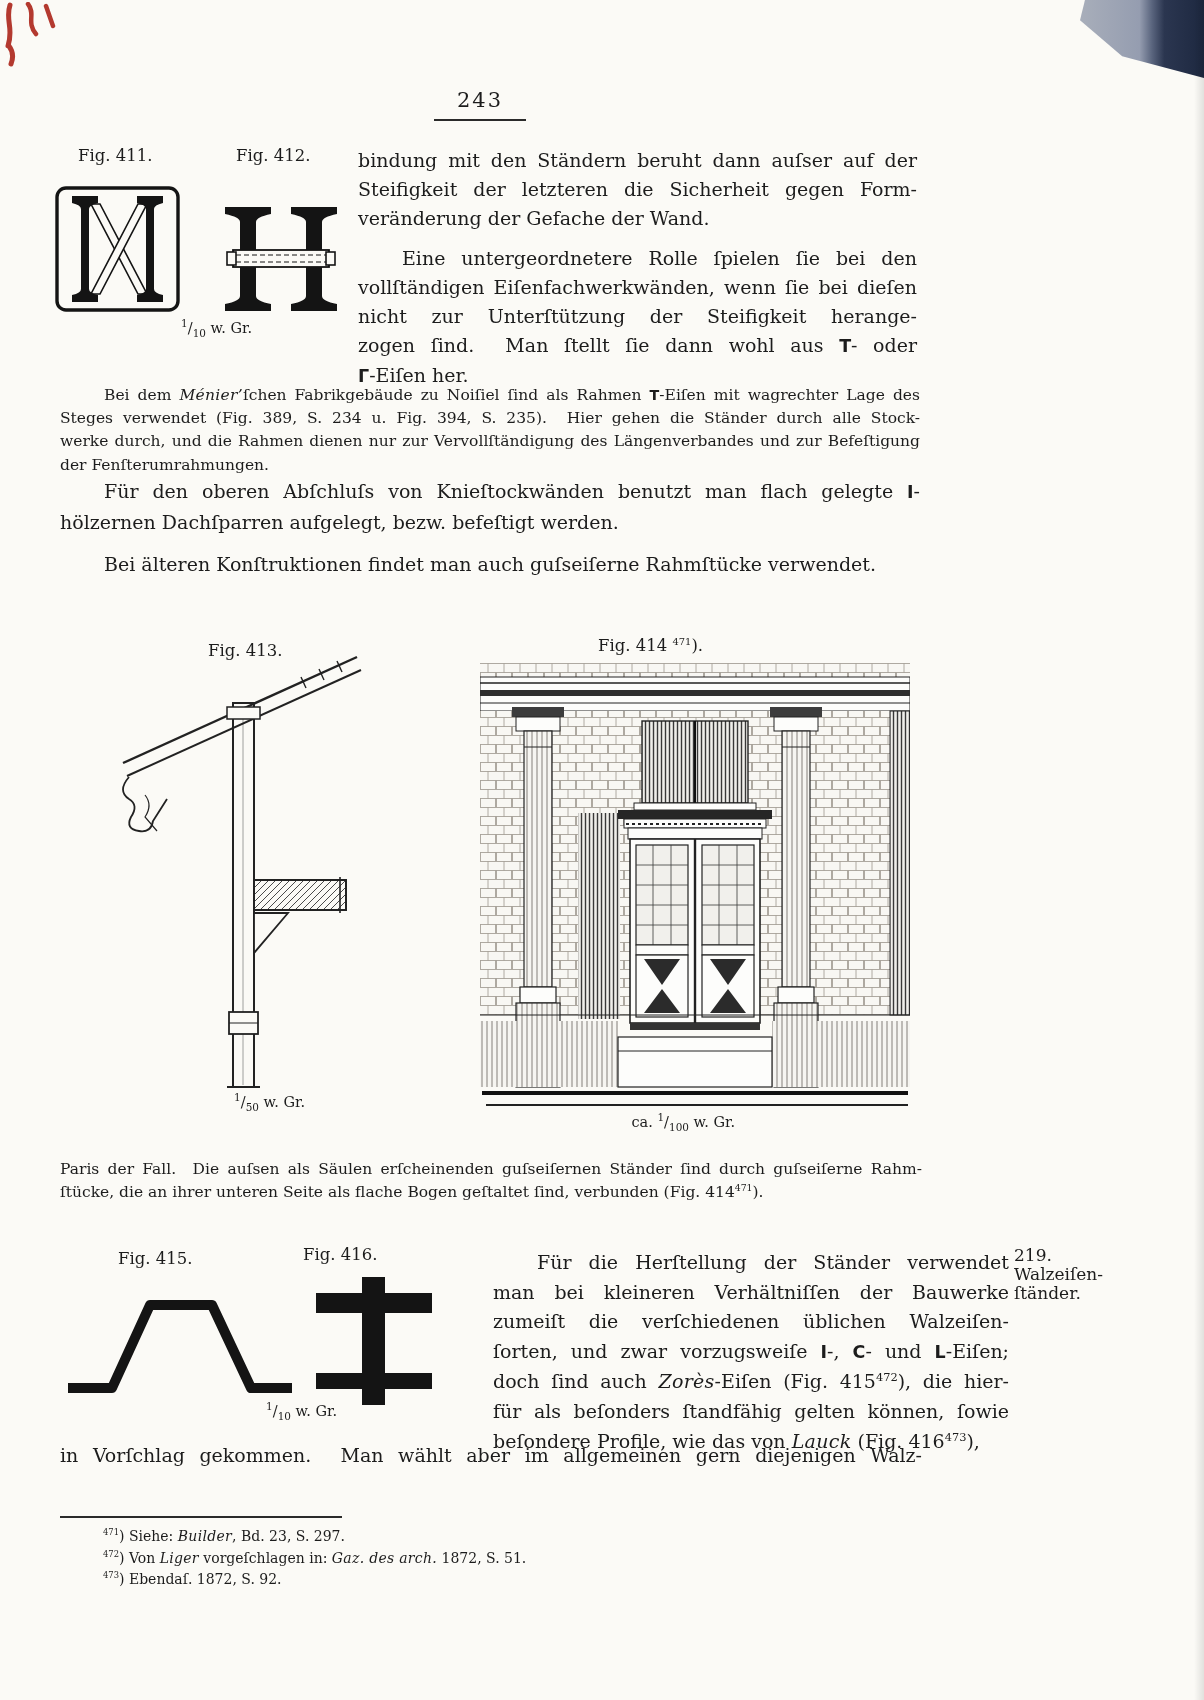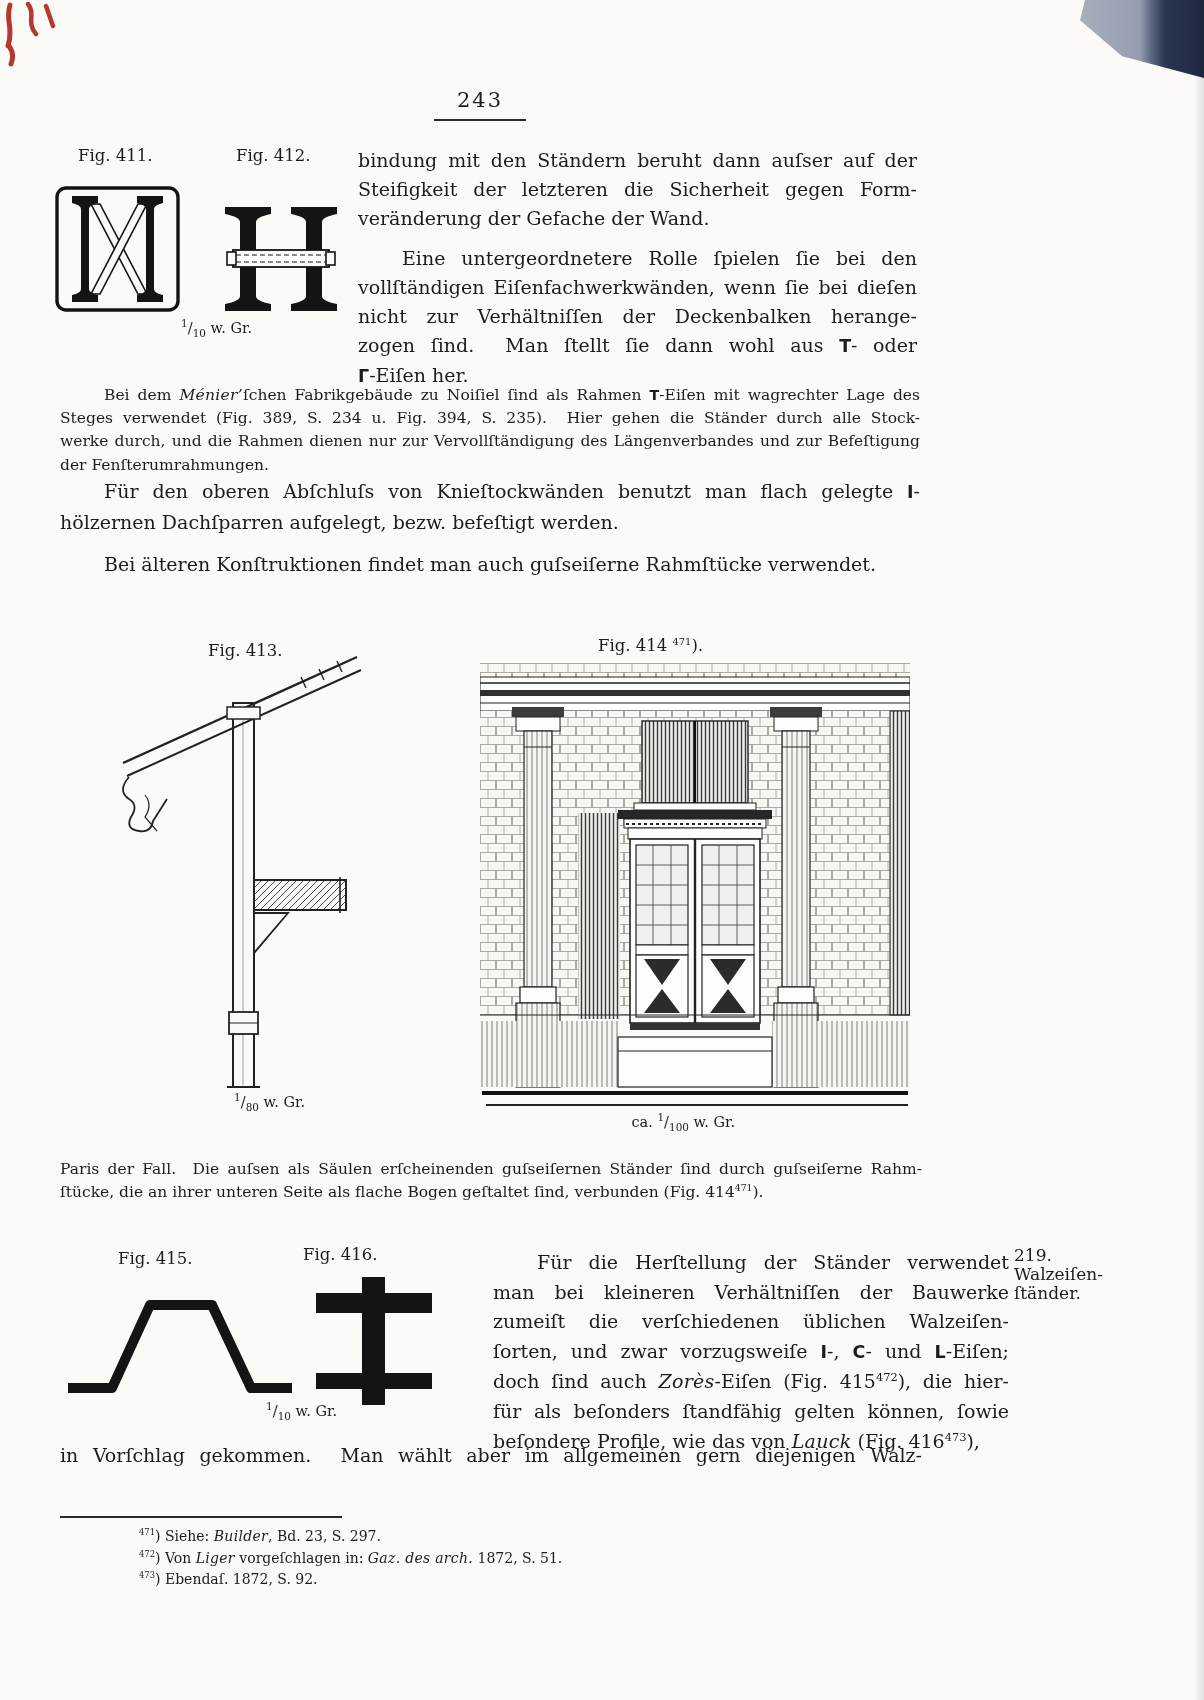--- a/index.html
+++ b/index.html
@@ -13,21 +13,21 @@
   
   .figlabel{font-size:16.5px;white-space:nowrap;}
   .figcap{font-size:14.5px;text-align:right;white-space:nowrap;}
   .figcap sub,.figcap sup{font-size:0.72em;}
   
   .tblock{line-height:28.8px;font-size:19px;}
   .tblock.small{font-size:15.5px;line-height:23.2px;}
   .tline{text-align:justify;text-align-last:justify;}
   .tline.end{text-align-last:left;}
   .tline.ind{text-indent:44px;margin-top:12px;}
-  .left .tline{text-align:center;text-align-last:left;margin-left:36px;}
+  .left .tline{text-align:center;text-align-last:left;}
   .pf{font-family:"DejaVu Sans","Liberation Sans",sans-serif;font-weight:700;font-size:0.92em;}
   i{letter-spacing:0.3px;}
   sup{font-size:0.6em;vertical-align:super;line-height:0;}
   sub{font-size:0.6em;vertical-align:sub;line-height:0;}
   .marginnote{font-size:17px;line-height:19px;text-align:center;}
   .fnrule{background:#2a2a2a;}
   svg{display:block;}
   .edge-shadow{right:0;top:0;width:10px;height:1700px;
      background:linear-gradient(to right,rgba(0,0,0,0),rgba(0,0,0,0.10));}
 </style>
@@ -70,21 +70,21 @@
 </svg>
 
 <div class="abs figcap" style="left:140px;top:320px;width:112px"><sup>1</sup>/<sub>10</sub> w. Gr.</div>
 
 <div class="abs tblock" style="left:358px;top:146px;width:559px">
     <div class="tline">bindung mit den Ständern beruht dann auſser auf der</div>
     <div class="tline">Steifigkeit der letzteren die Sicherheit gegen Form-</div>
     <div class="tline end">veränderung der Gefache der Wand.</div>
     <div class="tline ind">Eine untergeordnetere Rolle ſpielen ſie bei den</div>
     <div class="tline">vollſtändigen Eiſenfachwerkwänden, wenn ſie bei dieſen</div>
-    <div class="tline">nicht zur Verhältniſſen der Deckenbalken herange-</div>
+    <div class="tline">nicht zur Unterſtützung der Steifigkeit herange-</div>
     <div class="tline">zogen ſind.&nbsp; Man ſtellt ſie dann wohl aus <b class="pf">T</b>- oder</div>
     <div class="tline end"><b class="pf">Γ</b>-Eiſen her.</div>
   </div>
 
 <div class="abs tblock small" style="left:60px;top:372px;width:860px">
     <div class="tline ind">Bei dem <i>Ménier’</i>ſchen Fabrikgebäude zu Noiſiel ſind als Rahmen <b class="pf">T</b>-Eiſen mit wagrechter Lage des</div>
     <div class="tline">Steges verwendet (Fig. 389, S. 234 u. Fig. 394, S. 235).&nbsp; Hier gehen die Ständer durch alle Stock-</div>
     <div class="tline">werke durch, und die Rahmen dienen nur zur Vervollſtändigung des Längenverbandes und zur Befeſtigung</div>
     <div class="tline end">der Fenſterumrahmungen.</div>
   </div>
@@ -210,21 +210,21 @@
 
   <line x1="0" y1="352" x2="430" y2="352" stroke="#222" stroke-width="1.2"></line>
   <rect x="0" y="358" width="138" height="66" fill="url(#pvl)"></rect>
   <rect x="292" y="358" width="138" height="66" fill="url(#pvl)"></rect>
   <rect x="138" y="374" width="154" height="50" fill="#fdfdfb" stroke="#222" stroke-width="1.2"></rect>
   <line x1="138" y1="388" x2="292" y2="388" stroke="#222" stroke-width="1"></line>
 
   <line x1="2" y1="430" x2="428" y2="430" stroke="#111" stroke-width="4"></line>
 </svg>
 
-<div class="abs figcap" style="left:165px;top:1094px;width:140px"><sup>1</sup>/<sub>80</sub> w. Gr.</div>
+<div class="abs figcap" style="left:165px;top:1094px;width:140px"><sup>1</sup>/<sub>50</sub> w. Gr.</div>
 <div class="abs" style="left:486px;top:1104px;width:422px;height:2px;background:#222"></div>
 <div class="abs figcap" style="left:545px;top:1114px;width:190px">ca. <sup>1</sup>/<sub>100</sub> w. Gr.</div>
 
 <div class="abs tblock small" style="left:60px;top:1158px;width:862px">
     <div class="tline">Paris der Fall.&nbsp; Die auſsen als Säulen erſcheinenden guſseiſernen Ständer ſind durch guſseiſerne Rahm-</div>
     <div class="tline end">ſtücke, die an ihrer unteren Seite als flache Bogen geſtaltet ſind, verbunden (Fig. 414<sup>471</sup>).</div>
   </div>
 
 <div class="abs figlabel" style="left:118px;top:1249px">Fig. 415.</div>
 <div class="abs figlabel" style="left:303px;top:1245px">Fig. 416.</div>

